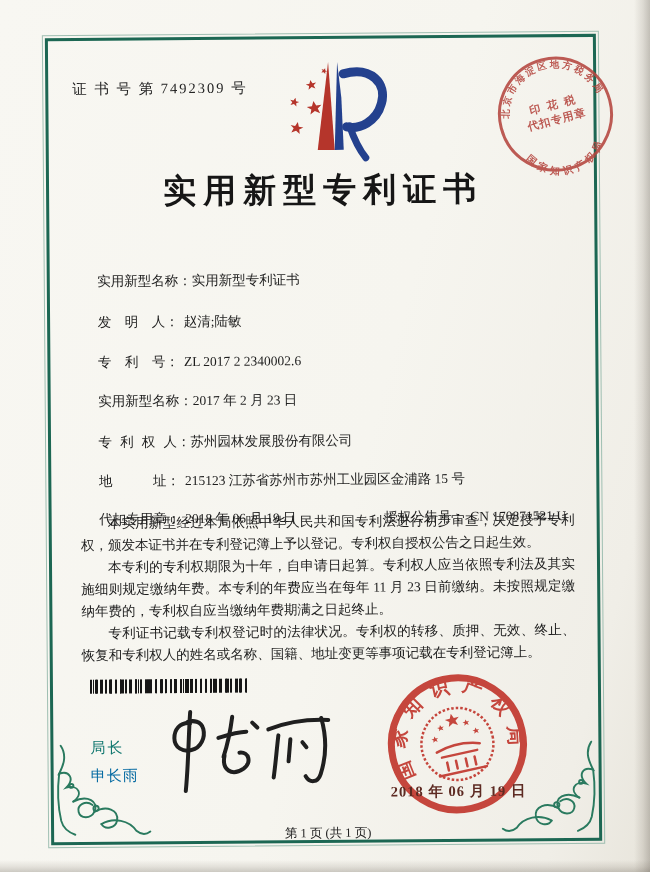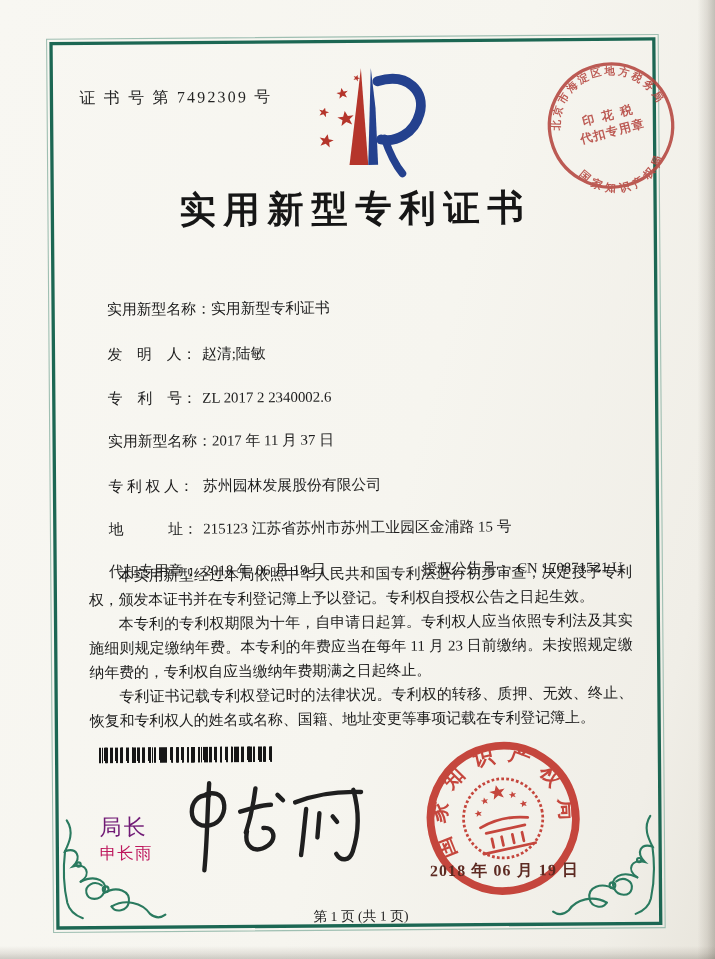--- a/index.html
+++ b/index.html
@@ -28,37 +28,37 @@
 
   
   .cert-number{position:absolute;left:75px;top:78px;font-size:14.5px;letter-spacing:2px;color:#242424;white-space:pre;}
   .logo{position:absolute;left:270px;top:58px;width:122px;height:108px;}
   .tax-stamp{position:absolute;left:494px;top:52px;width:128px;height:128px;opacity:.88;transform:rotate(-14deg);}
   .doc-title{position:absolute;left:0;right:0;top:168px;text-align:center;
     font-size:33px;font-weight:bold;letter-spacing:7px;color:#161616;white-space:pre;}
 
   
   .row{position:absolute;left:85px;font-size:13.5px;color:#1d1d1d;white-space:pre;}
-  .flabel{display:inline-block;min-width:86px;white-space:pre;}
+  .flabel{display:inline-block;min-width:86px;white-space:pre;font-family:Liberation Mono, monospace;}
   .row2{position:absolute;font-size:13.5px;color:#1d1d1d;white-space:pre;}
 
   
   .body-text{position:absolute;left:80px;top:511px;width:494px;
     font-size:13.5px;line-height:22px;color:#1c1c1c;text-align:justify;}
   .body-text p{margin:0;text-indent:2em;}
 
   
   .barcode{position:absolute;left:88px;top:678px;width:160px;height:14px;
     background-image:
       repeating-linear-gradient(90deg,#161616 0 2px,transparent 2px 5px),
       repeating-linear-gradient(90deg,transparent 0 3px,#161616 3px 4px,transparent 4px 9px),
       repeating-linear-gradient(90deg,transparent 0 6px,#161616 6px 8px,transparent 8px 13px);}
-  .signoff-title{position:absolute;left:88px;top:737px;font-size:20px;color:#701a75;
+  .signoff-title{position:absolute;left:88px;top:737px;font-size:15px;color:#0f766e;
     font-family:"Liberation Sans","DejaVu Sans",sans-serif;letter-spacing:2px;}
-  .signoff-name{position:absolute;left:88px;top:765px;font-size:15px;color:#be185d;
+  .signoff-name{position:absolute;left:88px;top:765px;font-size:15px;color:#0369a1;
     font-family:"Liberation Sans","DejaVu Sans",sans-serif;letter-spacing:1px;text-align:center;}
   .signature{position:absolute;left:158px;top:706px;width:185px;height:92px;}
   .seal{position:absolute;left:366px;top:656px;width:178px;height:178px;opacity:.93;transform:rotate(-12deg);}
   .seal-date{position:absolute;left:388px;top:783px;font-size:14.5px;letter-spacing:1px;
     color:#5d2a22;font-weight:bold;z-index:5;white-space:pre;}
   .footer{position:absolute;left:0;right:0;top:825px;text-align:center;font-size:12.5px;color:#222;white-space:pre;}
 </style>
 </head>
 <body>
 
@@ -137,21 +137,21 @@
   <div class="row" style="top:255px">
     <span class="flabel">实用新型名称：</span><span class="fvalue">实用新型专利证书</span>
   </div>
   <div class="row" style="top:296px">
     <span class="flabel">发　明　人：</span><span class="fvalue">赵清;陆敏</span>
   </div>
   <div class="row" style="top:336px">
     <span class="flabel">专　利　号：</span><span class="fvalue">ZL 2017 2 2340002.6</span>
   </div>
   <div class="row" style="top:375px">
-    <span class="flabel">实用新型名称：</span><span class="fvalue">2017 年 11 月 37 日</span>
+    <span class="flabel">实用新型名称：</span><span class="fvalue">2017 年 2 月 23 日</span>
   </div>
   <div class="row" style="top:416px">
     <span class="flabel">专 利 权 人：</span><span class="fvalue">苏州园林发展股份有限公司</span>
   </div>
   <div class="row" style="top:455px">
     <span class="flabel">地　　　址：</span><span class="fvalue">215123 江苏省苏州市苏州工业园区金浦路 15 号</span>
   </div>
   <div class="row" style="top:493px">
     <span class="flabel">代扣专用章：</span><span class="fvalue">2018 年 06 月 19 日</span>
   </div>

